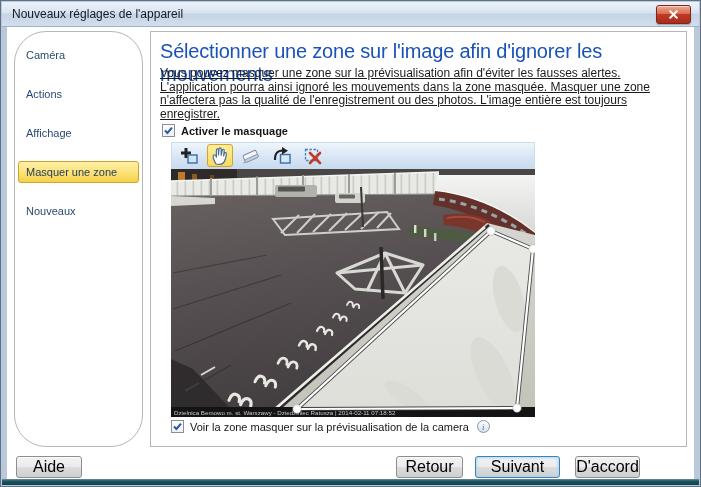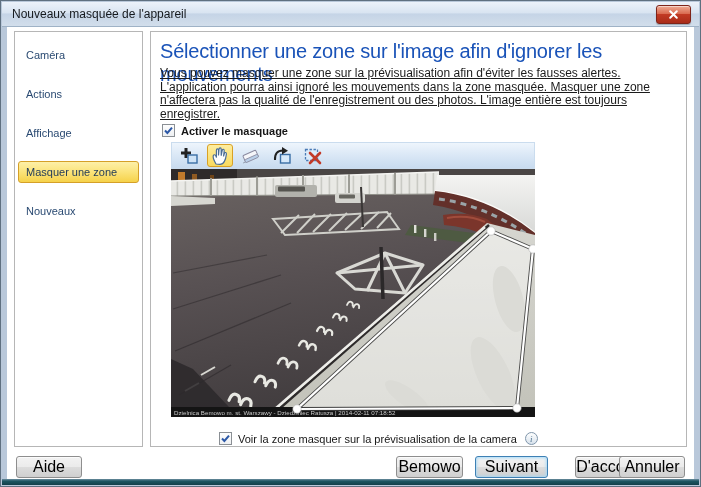--- a/index.html
+++ b/index.html
@@ -16,33 +16,33 @@
   .titlebar .title { font-size:12px; color:#15191d; }
   .close-btn { position:absolute; top:3px; right:8px; width:35px; height:19px;
     border:1px solid #7e2419; border-radius:3px; cursor:default;
     background:linear-gradient(180deg,#efab94 0%,#da6c51 45%,#c13a23 50%,#a92c19 100%);
     box-shadow:inset 0 1px 0 rgba(255,255,255,.5), 0 1px 1px rgba(0,0,0,.25);
     display:flex; align-items:center; justify-content:center; }
 
   .content { position:absolute; left:6px; right:6px; top:26px; bottom:7px; background:#ffffff; }
 
   .panel { position:absolute; border:1px solid #b6b6b6; background:#fff; }
-  .sidebar { left:7px; top:4px; width:129px; height:416px; padding:12px 0 0 0; }
+  .sidebar { left:7px; top:4px; width:129px; height:416px; padding:12px 0 0 0;border-radius:32px; }
   .nav-item { margin:0 3px 17px 3px; padding:4px 7px; font-size:11px; color:#2a4a72; border:1px solid transparent; }
   .nav-item.selected {
     background:linear-gradient(180deg,#fdf0a8 0%,#fbe37a 50%,#f6d24a 100%);
     border:1px solid #d5a028; border-radius:3px; color:#243c58; }
 
   .main { left:143px; top:4px; width:537px; height:416px; }
   .main-title { position:absolute; left:9px; top:8px; font-size:20px; letter-spacing:-0.2px; color:#1a53b8; font-weight:400; }
   .main-desc { position:absolute; left:9px; top:35px; width:521px; font-size:12px; line-height:13.5px; color:#1b1b1b;text-decoration:underline; }
 
   .chk-row { position:absolute; display:flex; align-items:center; gap:6px; font-size:11px; color:#161616; }
   .chk-row1 { left:11px; top:92px;font-weight:bold; }
-  .chk-row2 { left:20px; top:400px;margin-left:48px; }
+  .chk-row2 { left:20px; top:388px; }
   .checkbox { width:13px; height:13px; background:linear-gradient(180deg,#fdfdfd,#eef0f2); border:1px solid #8a8f94;
     display:flex; align-items:center; justify-content:center; }
   .info-icon { width:13px; height:13px; border-radius:50%; border:1px solid #8096ab;
     background:linear-gradient(180deg,#fefefe,#d7e2ec); color:#50738f; font-size:9px; font-style:italic;
     font-family:"Liberation Serif", serif; display:flex; align-items:center; justify-content:center; margin-left:2px; }
 
   .toolbar { position:absolute; left:20px; top:110px; width:364px; height:27px;
     background:linear-gradient(180deg,#eef5fc 0%,#d8e6f5 55%,#c8dbef 100%);
     border:1px solid #cadcee; display:flex; align-items:center; gap:5px; padding-left:4px; }
   .tool-btn { width:26px; height:23px; display:flex; align-items:center; justify-content:center;
@@ -51,31 +51,31 @@
 
   .preview { position:absolute; left:20px; top:137px; width:364px; height:248px; background:#444; }
   .preview svg { display:block; }
 
   .btn { position:absolute; height:22px; font-size:16px; color:#000; text-align:center;
     border:1px solid #8e8e8e; border-radius:3px;
     background:linear-gradient(180deg,#f3f3f3 0%,#ebebeb 48%,#dcdcdc 52%,#cfcfcf 100%);
     box-shadow:inset 0 1px 0 #fbfbfb; display:flex; align-items:center; justify-content:center; }
   .btn-help   { left:9px;  top:429px; width:66px; }
   .btn-back   { left:389px; top:429px; width:67px; }
-  .btn-next   { left:468px; top:429px; width:73px; border-color:#3e80b4;
+  .btn-next   { left:468px; top:429px; width:85px; border-color:#3e80b4;
     box-shadow:inset 0 0 3px 1px #a9d9f5, inset 0 1px 0 #eef8ff; }
   .btn-ok     { left:540px; top:429px; width:65px;margin-left:28px; }
   .btn-cancel { left:612px; top:429px; width:66px; }
 </style>
 </head>
 <body>
 
 <div class="window">
   <div class="titlebar">
-    <span class="title">Nouveaux masquée de l'appareil</span>
+    <span class="title">Nouveaux réglages de l'appareil</span>
     <div class="close-btn">
       <svg width="11" height="11" viewBox="0 0 11 11">
         <path d="M2.2,2.2 L8.8,8.8 M8.8,2.2 L2.2,8.8" stroke="#ffffff" stroke-width="2" stroke-linecap="round"></path>
       </svg>
     </div>
   </div>
 
   <div class="content">
 
     <div class="panel sidebar">
@@ -256,20 +256,19 @@
           <svg width="11" height="11" viewBox="0 0 11 11">
             <polyline points="2,5.5 4.4,8 9,2.6" fill="none" stroke="#2b57a6" stroke-width="2"></polyline>
           </svg>
         </div>
         <span>Voir la zone masquer sur la prévisualisation de la camera</span>
         <div class="info-icon">i</div>
       </div>
     </div>
 
     <div class="btn btn-help">Aide</div>
-    <div class="btn btn-back">Bemowo</div>
+    <div class="btn btn-back">Retour</div>
     <div class="btn btn-next">Suivant</div>
     <div class="btn btn-ok">D'accord</div>
-    <div class="btn btn-cancel">Annuler</div>
   </div>
 
   <div class="frame-bottom"></div>
 </div>
 
 </body></html>

